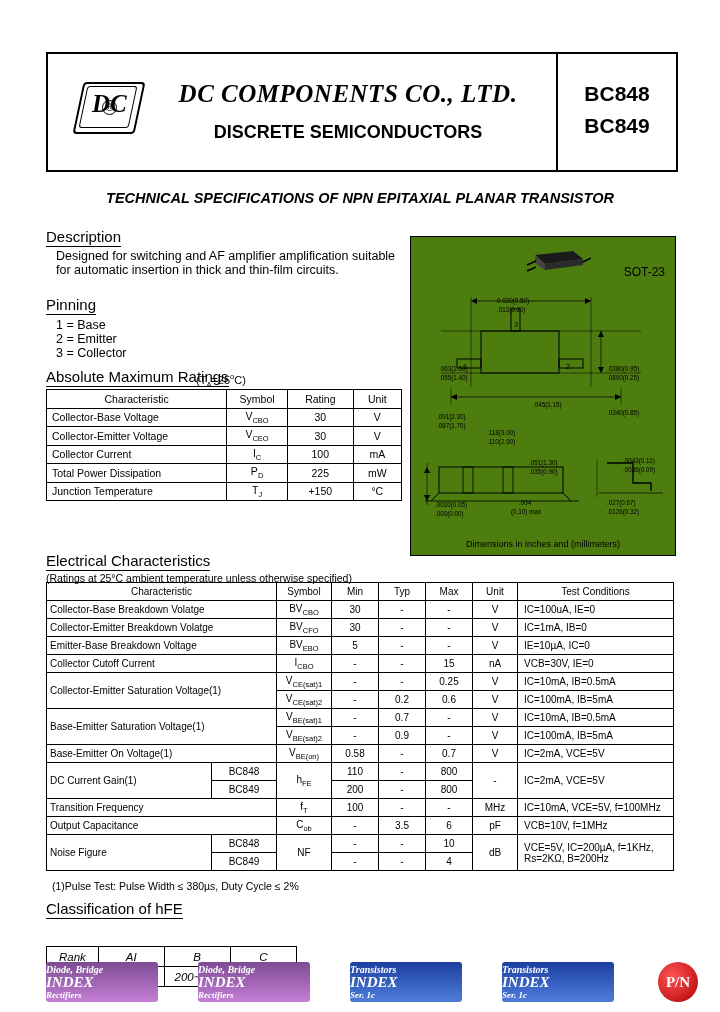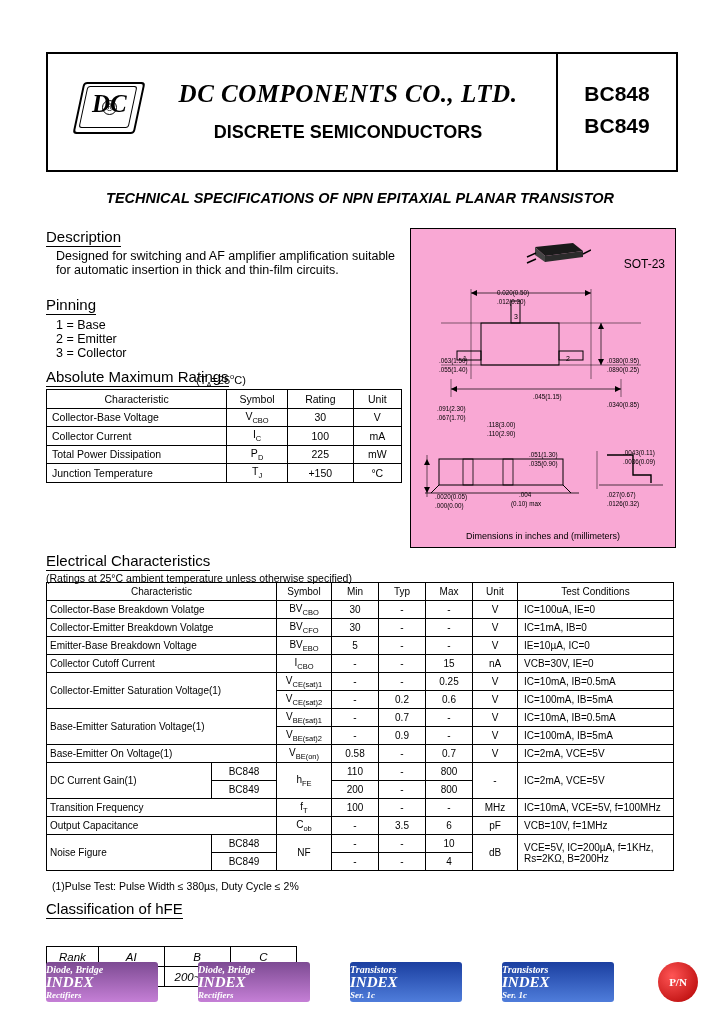--- a/index.html
+++ b/index.html
@@ -103,22 +103,22 @@
   .ec td.tc{text-align:left;padding-left:6px;margin-left:12px;}
 
   .cls{position:absolute;left:46px;top:946px;width:251px;font-style:italic;}
   .cls td{height:19px;text-align:center;font-size:11.5px;}
 
   sub{font-size:7.5px;}
   sup{font-size:7.5px;}
 
   
   .pkg{
-    position:absolute;left:410px;top:228px;width:264px;height:318px;
-    border:1px solid #000;background:#f9a8d4;
+    position:absolute;left:410px;top:236px;width:264px;height:318px;
+    border:1px solid #000;background:#4d7c0f;
   }
   .pkg-label{position:absolute;right:10px;top:28px;font-size:12px;}
   .pkg-dim-note{
     position:absolute;left:0;right:0;bottom:6px;text-align:center;font-size:9px;
   }
   .tiny{position:absolute;font-size:6.3px;white-space:nowrap;}
 
   
   .footer{position:absolute;left:40px;top:962px;width:640px;height:44px;}
   .fbox{
@@ -130,21 +130,21 @@
   .fbox .t1{font-size:10px;font-style:italic;line-height:11px;padding-top:2px;}
   .fbox .t2{font-size:15px;font-style:italic;line-height:15px;}
   .fbox .t3{font-size:9px;font-style:italic;line-height:10px;}
   .f1{left:6px;background:linear-gradient(#7d4b93,#c57fd6);}
   .f2{left:158px;background:linear-gradient(#7d4b93,#c57fd6);}
   .f3{left:310px;background:linear-gradient(#1b3fa0,#4f7ddb);}
   .f4{left:462px;background:linear-gradient(#1b3fa0,#4f7ddb);}
   .fcirc{
     position:absolute;left:618px;top:0;width:40px;height:40px;border-radius:50%;
     background:radial-gradient(circle at 35% 35%,#ff5555,#b00000);
-    color:#fff;font-weight:bold;font-size:11px;text-align:center;line-height:40px;
+    color:#fff;font-weight:bold;font-size:15px;text-align:center;line-height:40px;
     font-family:"Liberation Serif", serif;
   }
 </style>
 </head>
 <body>
 
 <div class="page">
 
   <div class="header">
     <div class="hdr-left">
@@ -272,20 +272,26 @@
     <tbody>
         <tr>
       <th style="width:186px">Characteristic</th>
       <th style="width:56px">Symbol</th>
       <th style="width:62px">Rating</th>
       <th style="width:44px">Unit</th>
     </tr>
     <tr>
       <td class="l">Collector-Base Voltage</td>
       <td class="c">V<sub>CBO</sub></td>
+      <td class="c">30</td>
+      <td class="c">V</td>
+    </tr>
+    <tr>
+      <td class="l">Collector-Emitter Voltage</td>
+      <td class="c">V<sub>CEO</sub></td>
       <td class="c">30</td>
       <td class="c">V</td>
     </tr>
     <tr>
       <td class="l">Collector Current</td>
       <td class="c">I<sub>C</sub></td>
       <td class="c">100</td>
       <td class="c">mA</td>
     </tr>
     <tr>

